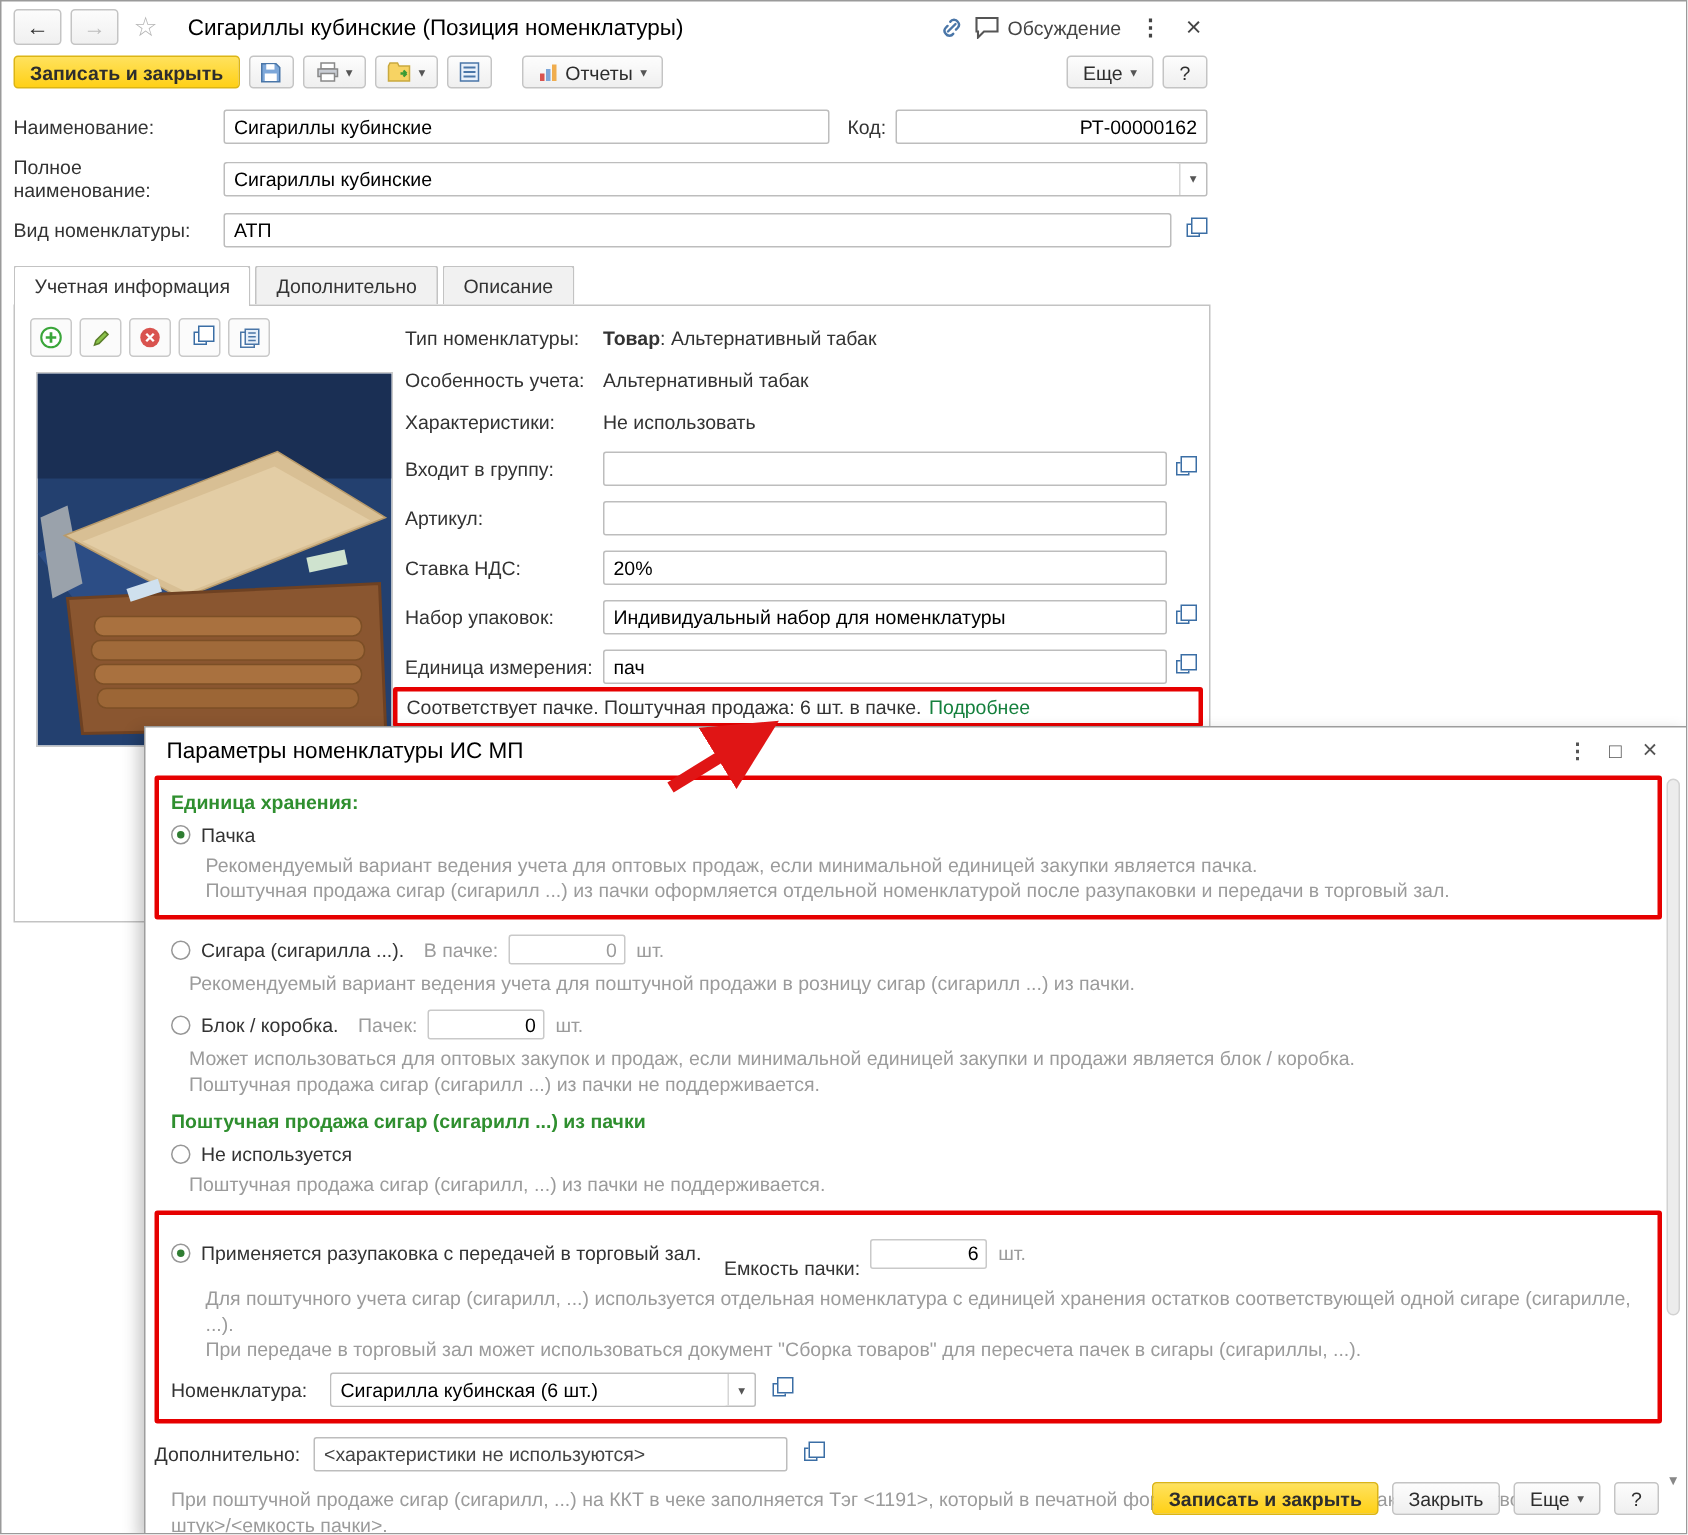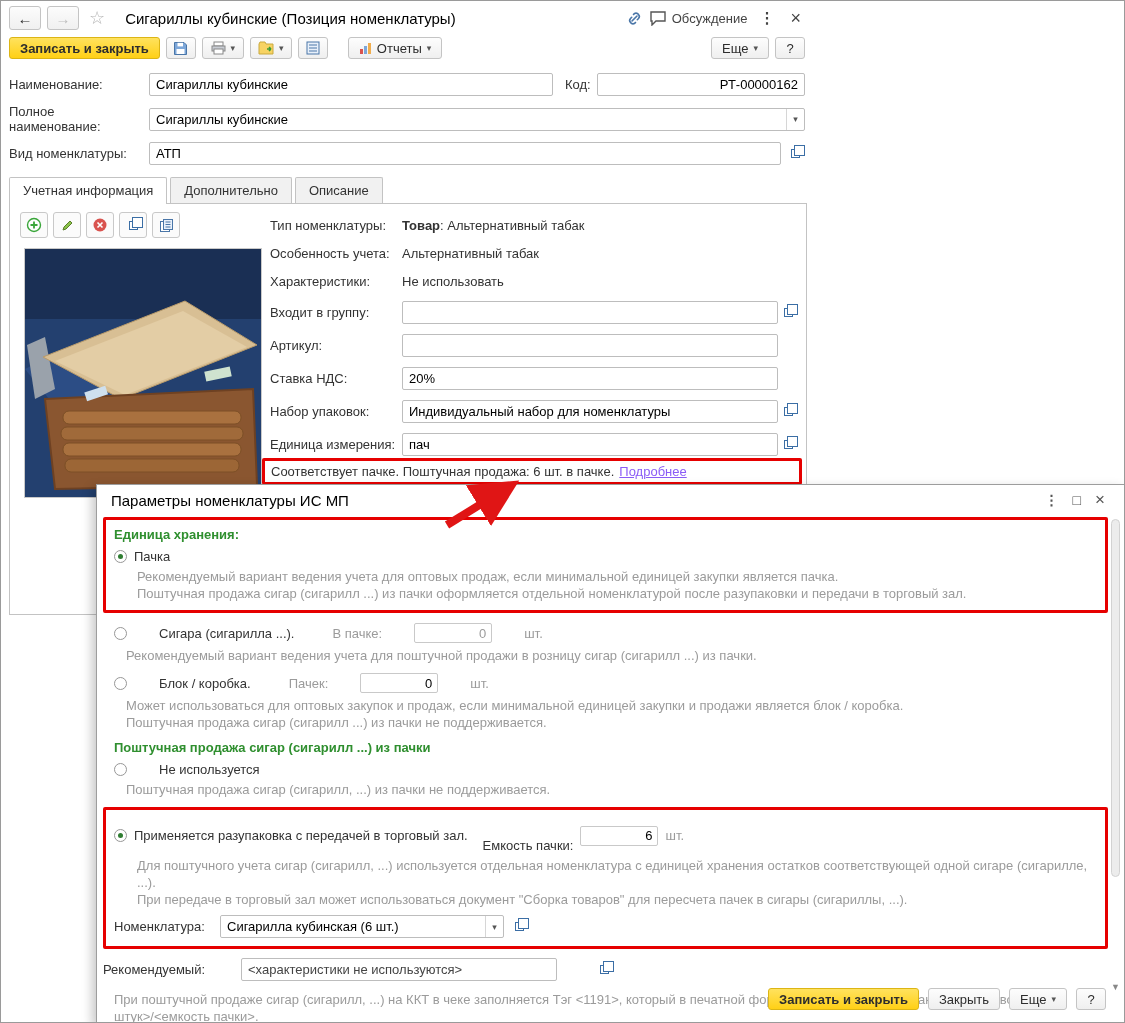--- a/index.html
+++ b/index.html
@@ -47,32 +47,32 @@
   .photo { position:absolute; left:14px; top:44px; width:238px; height:250px; border:1px solid #c9c9c9; }
 
   .rightcol { position:absolute; left:260px; top:12px; right:8px; }
   .prow { display:flex; align-items:center; margin-bottom:9px; }
   .prow.texty { height:19px; }
   .prow.inputy { height:24px; }
   .plabel { flex:0 0 132px; color:#333; }
   .pfield { flex:1; }
   .slot { width:20px; display:flex; align-items:center; justify-content:center; }
   .note-box { border:3px solid #e60000; border-radius:2px; margin:2px -4px 0 -8px; padding:3px 6px; display:flex; align-items:center; gap:5px; background:#fff; }
-  .link { color:#8b5cf6; text-decoration:underline; cursor:pointer; }
+  .link { color:#15803d; cursor:pointer; }
 
   
   .dialog { position:absolute; left:95px; top:483px; width:1029px; height:539px; background:#fff; border:1px solid #9d9d9d; box-shadow:-4px 4px 10px rgba(0,0,0,.22); z-index:10; }
   .dlg-title { display:flex; align-items:center; height:30px; padding:0 12px 0 14px; }
   .dlg-title-text { font-size:15px; color:#000; }
   .dlg-ctrl { color:#555; cursor:pointer; padding:0 7px; font-size:14px; }
   .dlg-body { padding:2px 16px 0 6px; position:relative; }
   .hl { border:3px solid #e60000; border-radius:2px; padding:4px 8px 6px 8px; background:#fff; }
   .gsec { color:#2f8f2f; font-weight:bold; margin:3px 0 7px 0; }
   .rrow { display:flex; align-items:center; gap:7px; margin:4px 0; }
-  .ml { margin-left:11px;gap:32px; }
+  .ml { margin-left:11px; }
   .radio { display:inline-block; width:13px; height:13px; border:1px solid #979797; border-radius:50%; background:#fff; position:relative; flex:0 0 13px; cursor:pointer; }
   .radio.checked::after { content:""; position:absolute; left:3px; top:3px; width:5px; height:5px; border-radius:50%; background:#2f7d32; }
   .glabel { color:#9b9b9b; margin-left:6px; }
   .desc { color:#9b9b9b; white-space:pre-line; line-height:17px; margin:4px 0 9px 23px; }
   .hl .desc { margin-bottom:2px; }
   .qty { width:78px; height:20px; border:1px solid #c9c9c9; border-radius:2px; text-align:right; padding:0 5px; font:13px "Liberation Sans", sans-serif; color:#000; background:#fff; }
   .qty.dis { color:#9b9b9b; }
   .unit { color:#9b9b9b; }
   .drow-field { display:flex; align-items:center; margin:7px 0 2px 0; }
   .dflabel { flex:0 0 106px; color:#333; }
@@ -377,21 +377,21 @@
                 <span class="caret">▾</span>
               </span>
           </span>
           <span class="open-btn" style="margin-left:5px;">
               <span class="open-ic"></span>
             </span>
         </div>
       </div>
 
       <div class="drow-field ml" style="margin-top:9px;">
-        <span class="dflabel">Рекомендуемый:</span>
+        <span class="dflabel">Дополнительно:</span>
         <input class="txt" style="width: 316px; color: rgb(68, 68, 68);" value="&lt;характеристики не используются&gt;">
         <span class="open-btn" style="margin-left:5px;">
             <span class="open-ic"></span>
           </span>
       </div>
 
       <div class="desc ml" style="margin-top:10px; margin-left:11px; max-width:990px;">При поштучной продаже сигар (сигарилл, ...) на ККТ в чеке заполняется Тэг &lt;1191&gt;, который в печатной форме чека отображается как: &lt;количество штук&gt;/&lt;емкость пачки&gt;.</div>
 
     </div>
 

